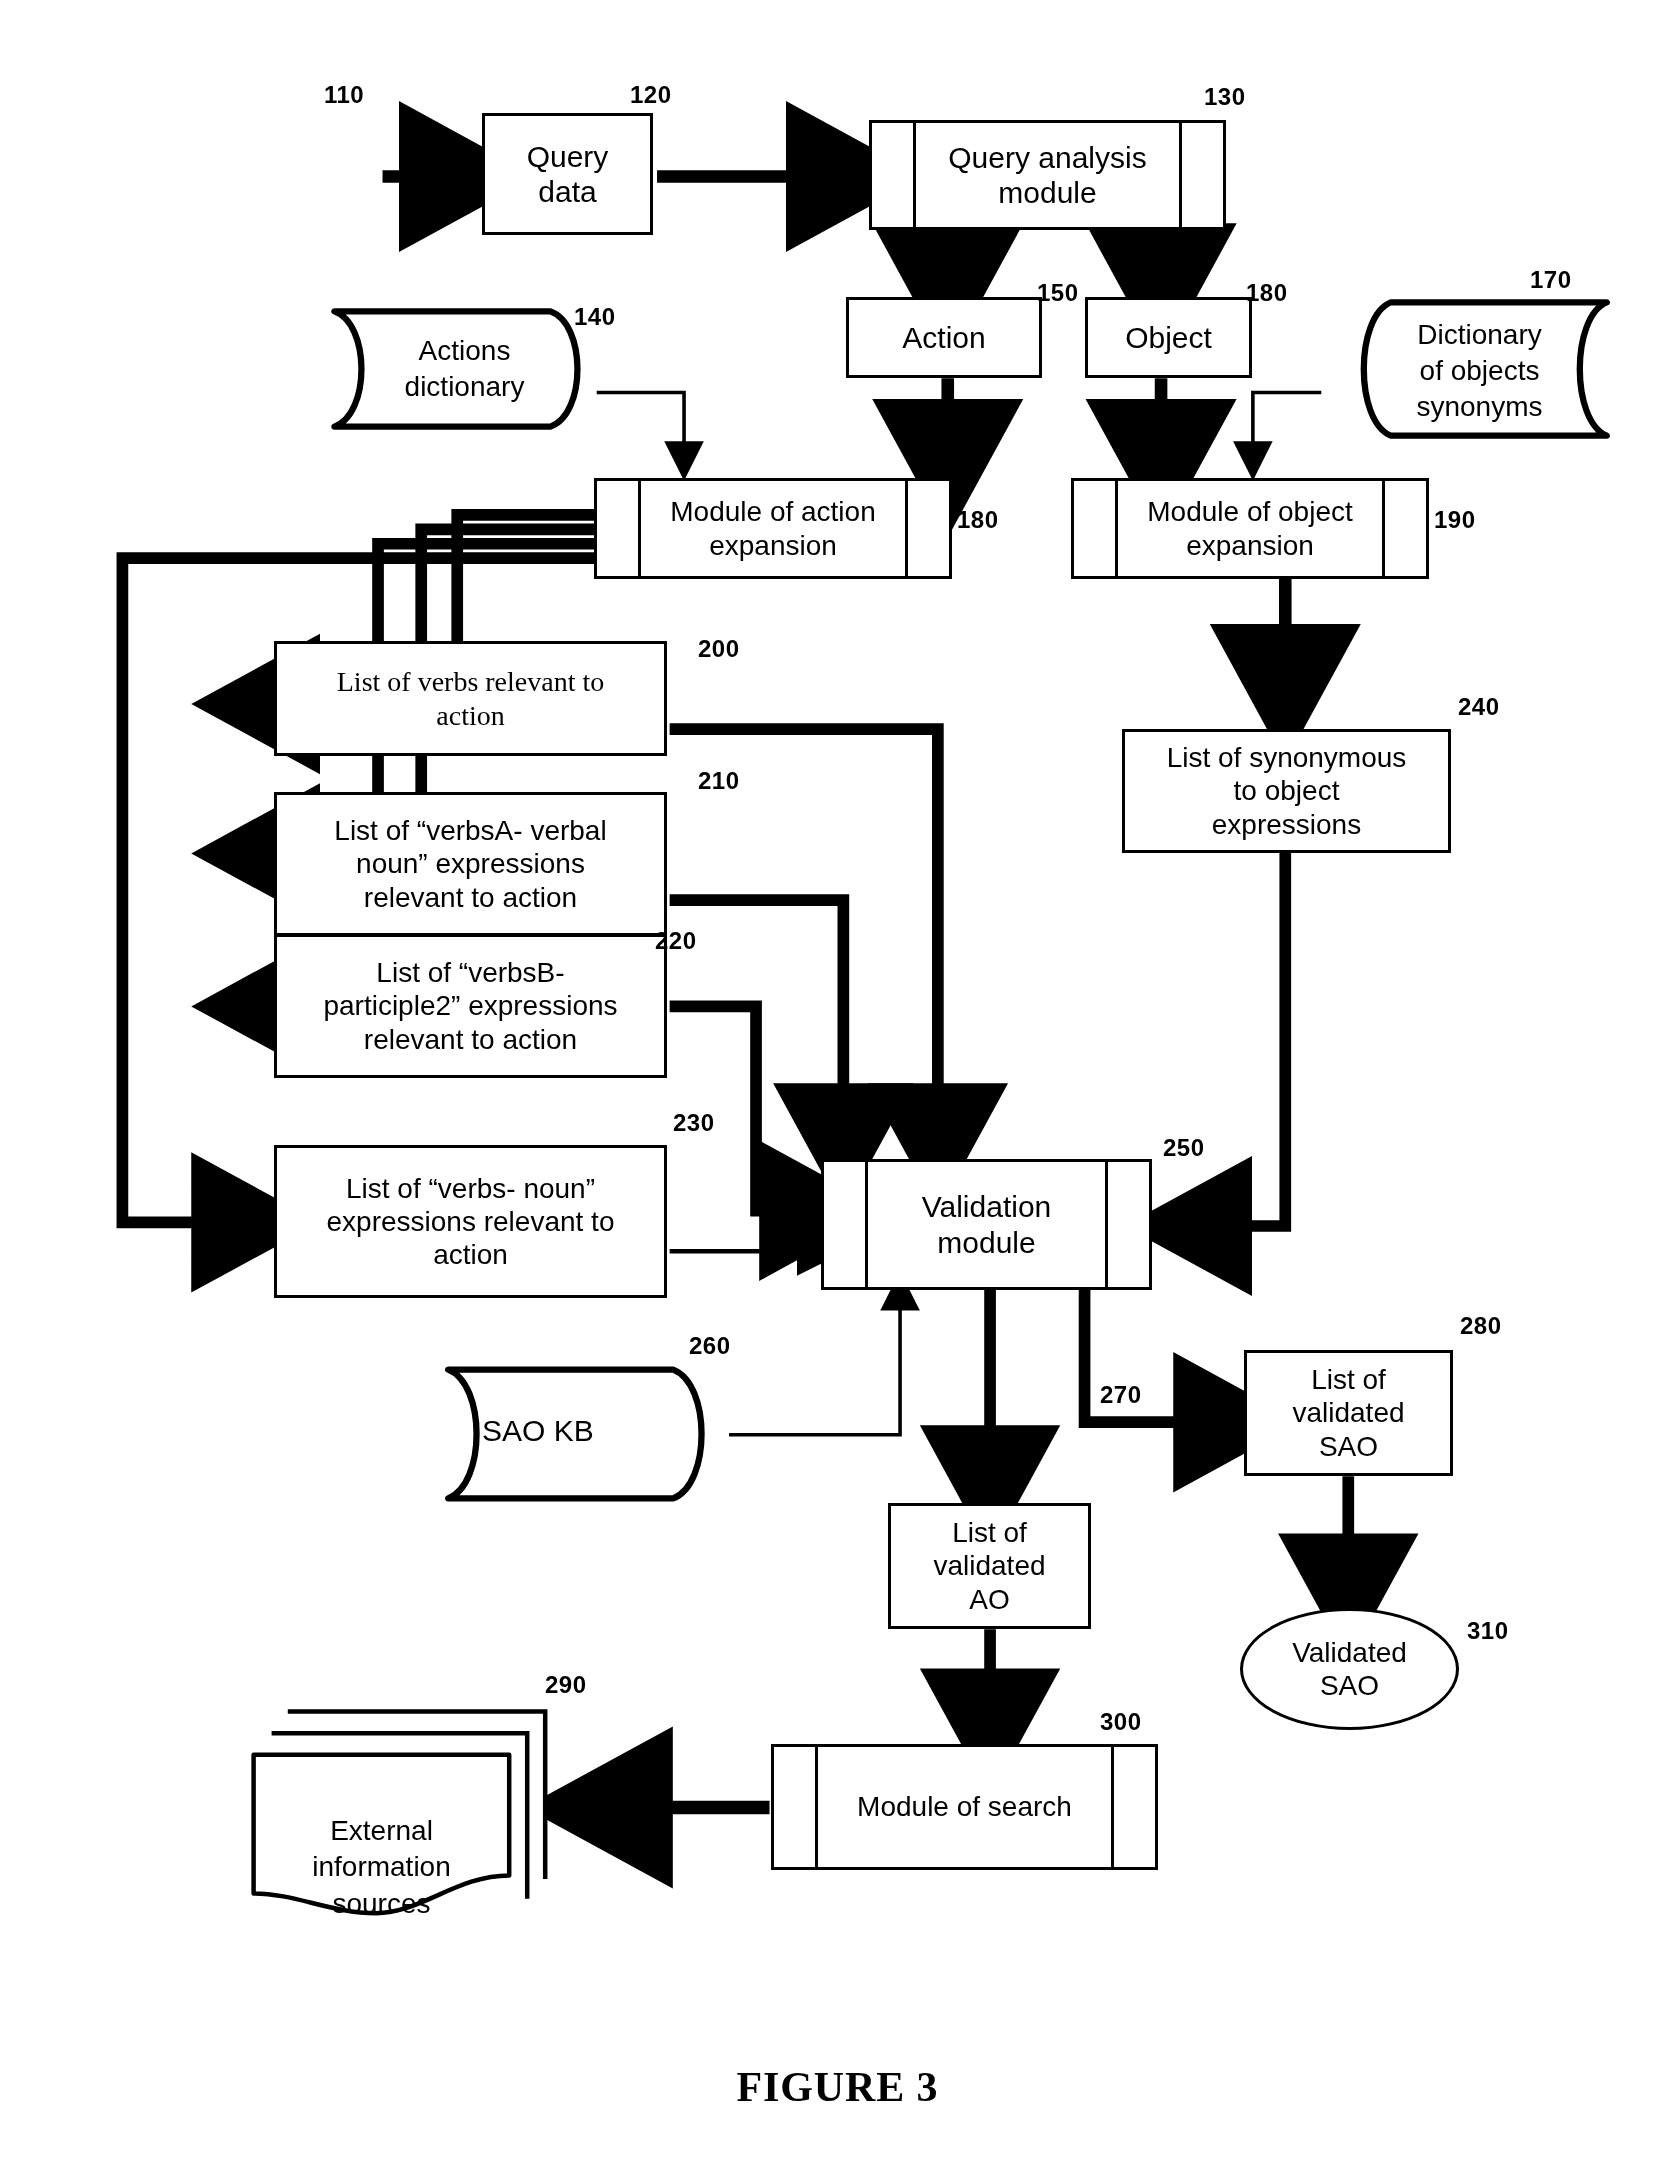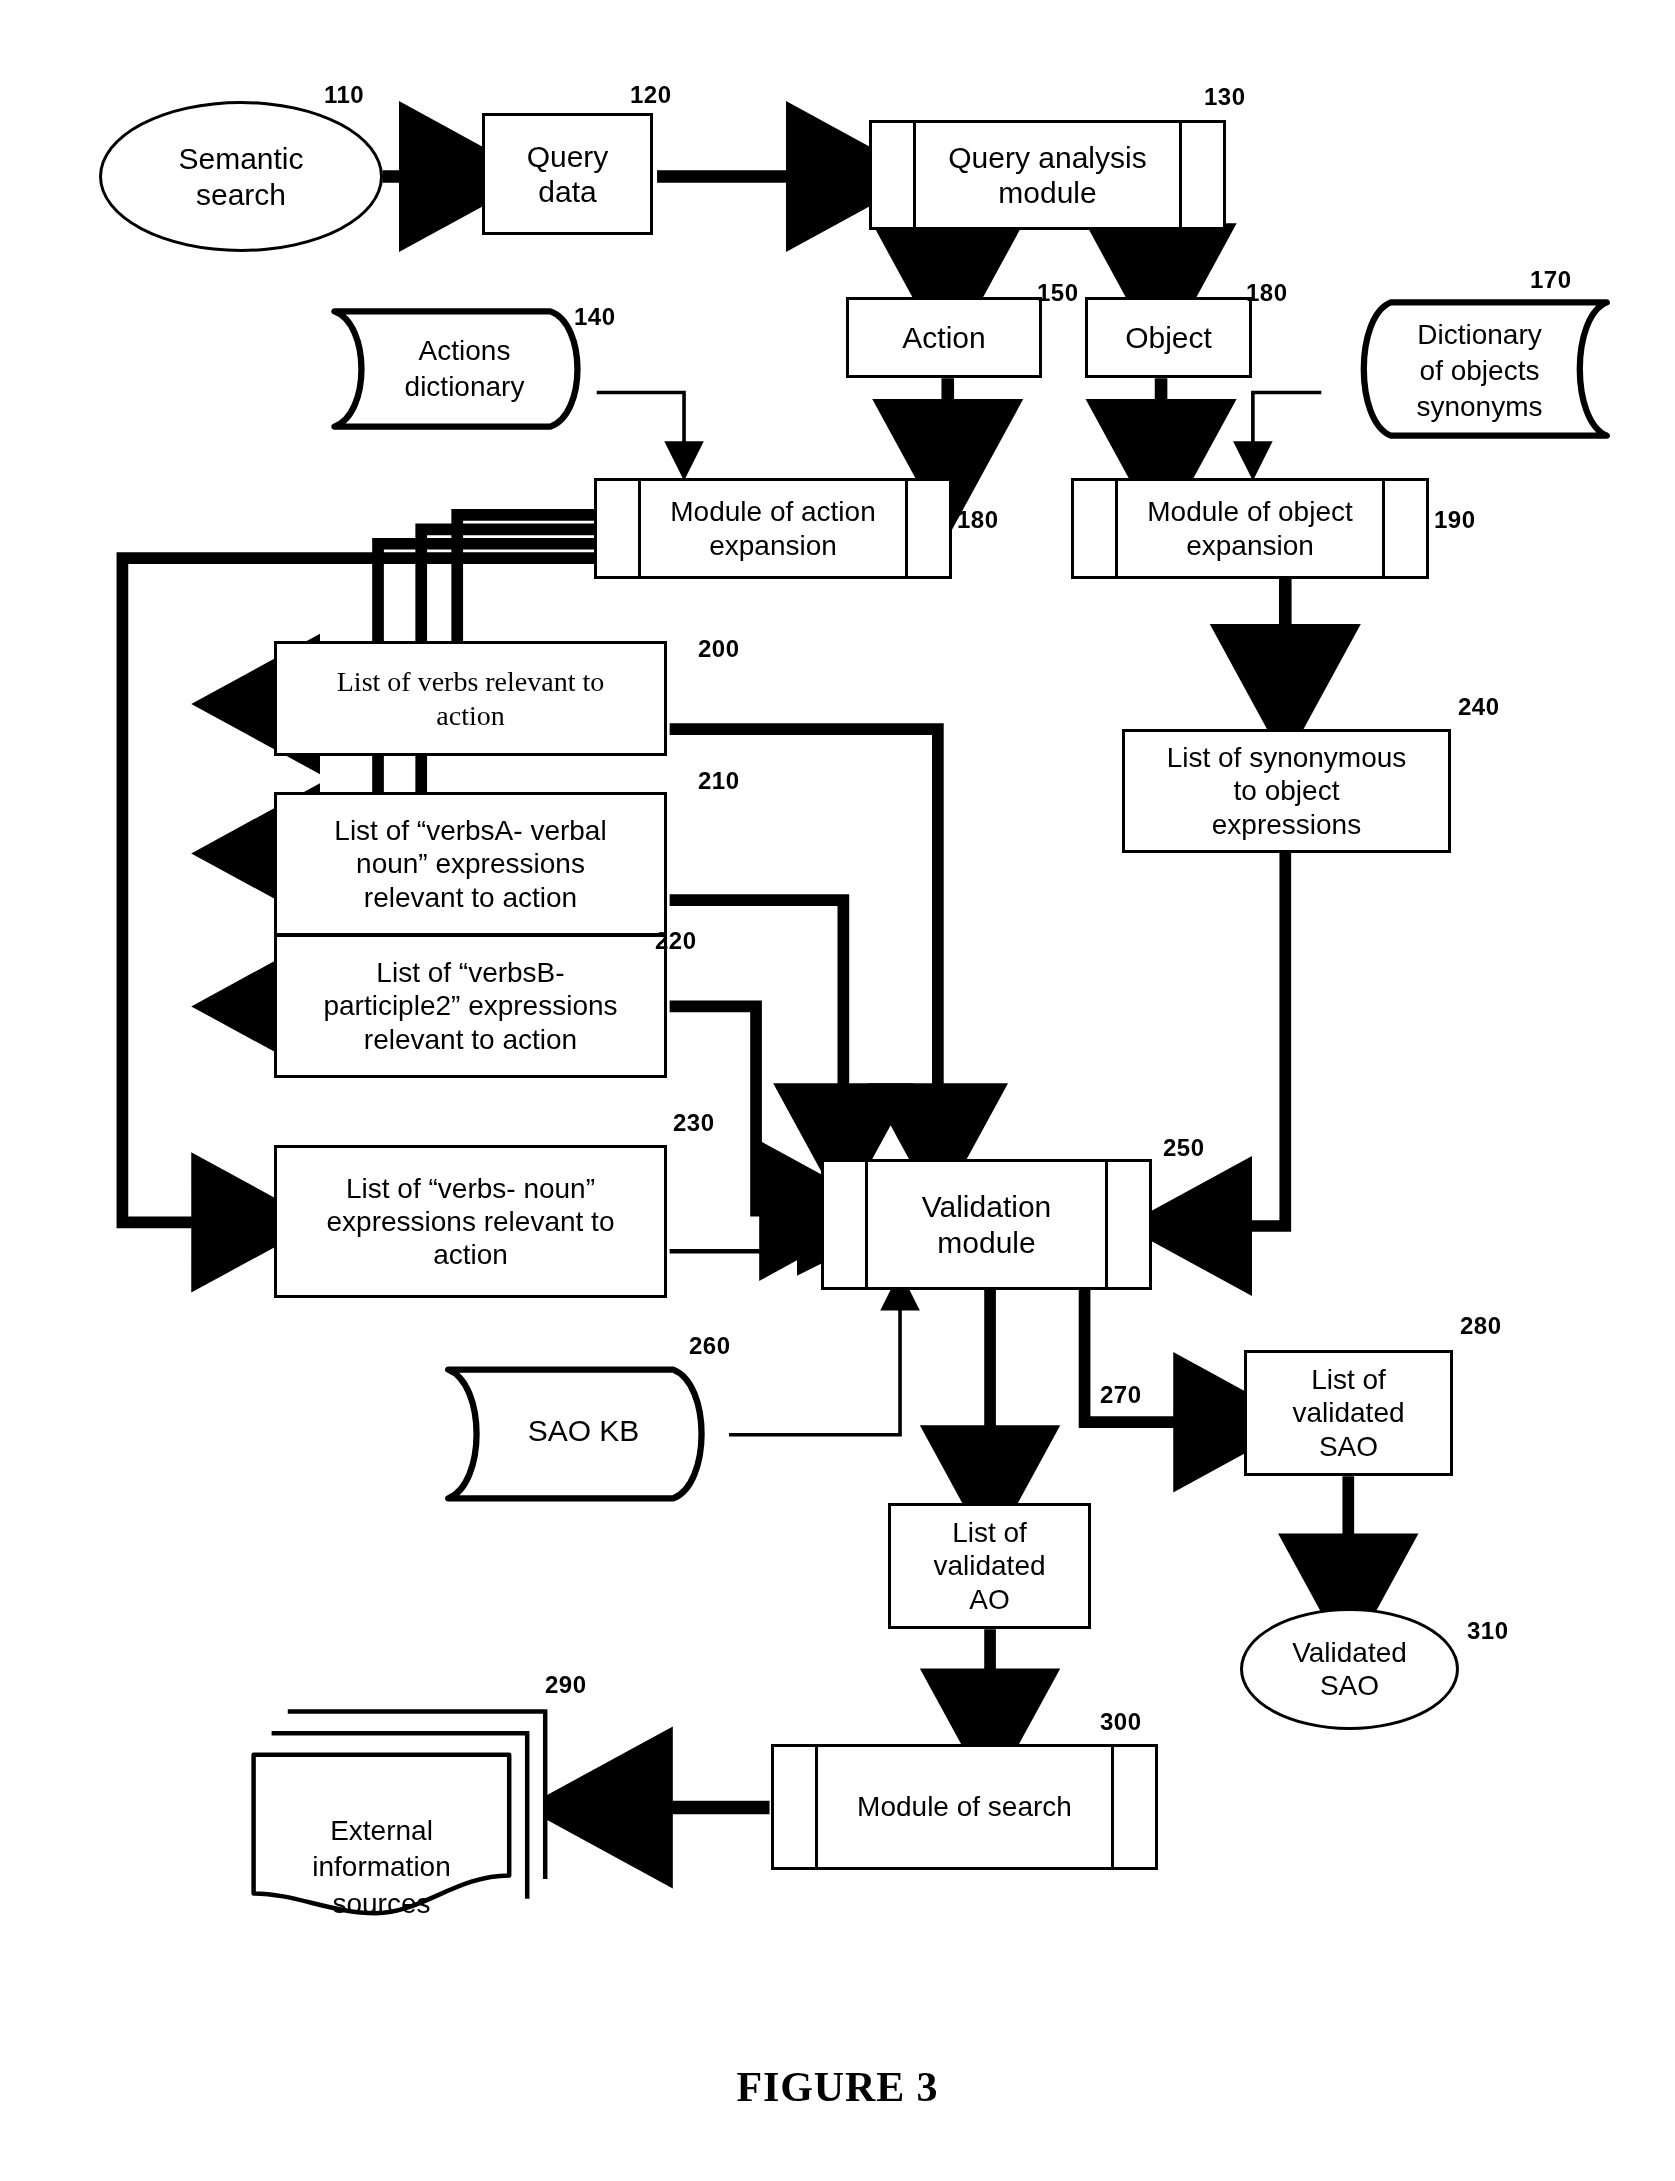--- a/index.html
+++ b/index.html
@@ -92,24 +92,20 @@
       <path d="M1205,1432 L1205,1580 L1375,1580" stroke-width="13" marker-end="url(#abig)"></path>
 
       <path d="M1498,1640 L1498,1775" stroke-width="13" marker-end="url(#abig)"></path>
 
       <path d="M1100,1810 L1100,1925" stroke-width="13" marker-end="url(#abig)"></path>
 
       <path d="M855,2008 L665,2008" stroke-width="15" marker-end="url(#abig)"></path>
     </g>
   </svg>
 
-  <div class="node ellipse" style="left:99px;top:101px;width:284px;height:151px;">
-    <div class="lbl f33" style="white-space:pre-line;">Semantic
-search</div>
-  </div>
   <div class="ref" style="left:324px;top:81px;">110</div>
 
   <div class="node rect" style="left:482px;top:113px;width:171px;height:122px;">
     <div class="lbl f33" style="white-space:pre-line;">Query
 data</div>
   </div>
   <div class="ref" style="left:630px;top:81px;">120</div>
 
   <div class="node module" style="left:869px;top:120px;width:357px;height:110px;">
     <div class="lbl f33" style="white-space:pre-line;">Query analysis
@@ -195,21 +191,21 @@
   <div class="node module" style="left:821px;top:1159px;width:331px;height:131px;">
     <div class="lbl f33" style="white-space:pre-line;">Validation
 module</div>
   </div>
   <div class="ref" style="left:1163px;top:1134px;">250</div>
 
   <div style="position:absolute;left:441px;top:1364px;width:288px;height:140px;">
     <svg viewBox="0 0 320 155" width="288" height="140" style="position:absolute;left:0;top:0;">
       <path d="M8,6 L258,6 C300,22 300,133 258,149 L8,149 C50,133 50,22 8,6 Z" fill="#fff" stroke="#000" stroke-width="7" stroke-linejoin="round"></path>
     </svg>
-    <div class="lbl f33" style="position:absolute;left:41px;top:50px;width:203px;white-space:pre-line;text-align:center;">SAO KB</div>
+    <div class="lbl f33" style="position:absolute;left:41px;top:50px;width:203px;white-space:pre-line;text-align:left;">SAO KB</div>
   </div>
   <div class="ref" style="left:689px;top:1332px;">260</div>
 
   <div class="node rect" style="left:888px;top:1503px;width:203px;height:126px;">
     <div class="lbl f31" style="white-space:pre-line;">List of
 validated
 AO</div>
   </div>
   <div class="ref" style="left:1100px;top:1381px;text-align:center;">270</div>
 

